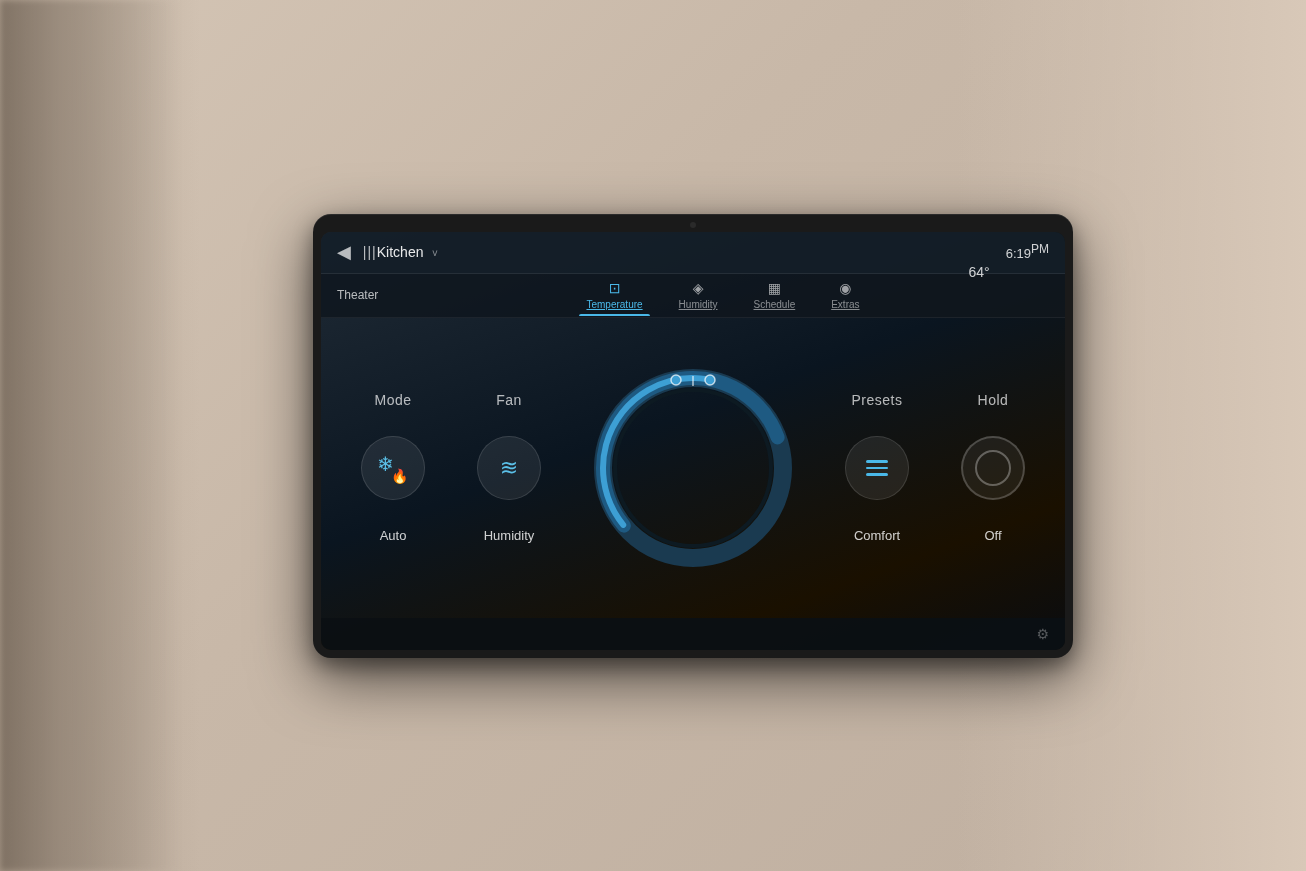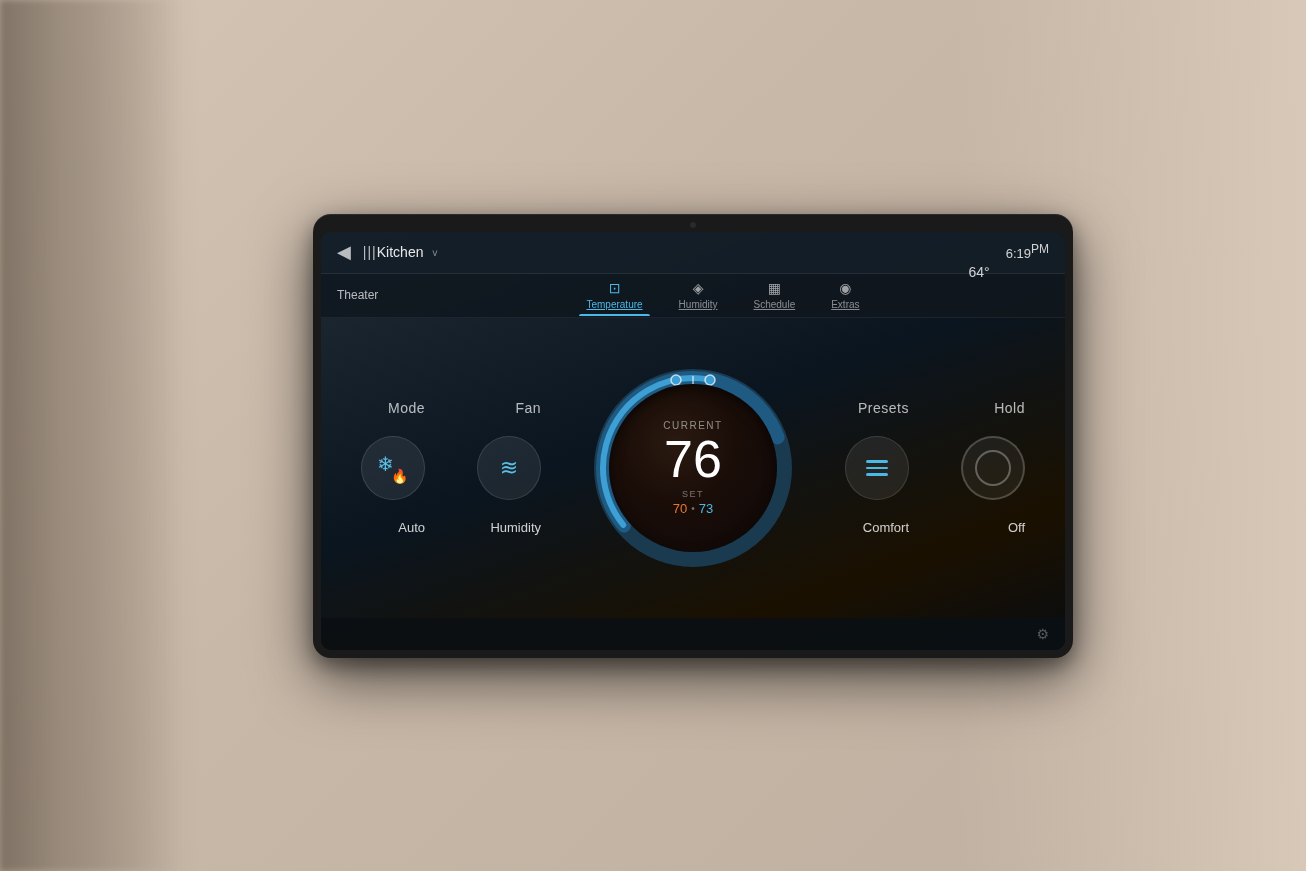--- a/index.html
+++ b/index.html
@@ -212,22 +212,22 @@
       justify-content: space-between;
       padding: 30px 40px;
       min-height: 300px;
       background: linear-gradient(160deg, #1a2530 0%, #0a1520 40%, #1a1000 80%, #0d0d0d 100%);
     }
 
     
     .control-section {
       display: flex;
       flex-direction: column;
-      align-items: flex-end;
-      gap: 20px;
+      align-items: center;
+      gap: 28px;
     }
 
     .section-label {
       color: rgba(255,255,255,0.7);
       font-size: 14px;
       font-weight: 400;
       letter-spacing: 0.5px;
     }
 
     .control-button {
@@ -520,30 +520,20 @@
 
               <circle cx="100" cy="100" r="90" fill="none" stroke="#3d9fd4" stroke-width="6" stroke-dasharray="220 346" stroke-dashoffset="157" stroke-linecap="round" transform="rotate(-120 100 100)"></circle>
 
               <circle cx="100" cy="100" r="78" fill="none" stroke="#0d1a22" stroke-width="4"></circle>
 
               <circle cx="83" cy="12" r="5" fill="#3d9fd4" stroke="rgba(255,255,255,0.7)" stroke-width="1.5"></circle>
               <circle cx="117" cy="12" r="5" fill="#3d9fd4" stroke="rgba(255,255,255,0.7)" stroke-width="1.5"></circle>
 
               <line x1="100" y1="8" x2="100" y2="18" stroke="rgba(255,255,255,0.5)" stroke-width="2"></line>
             </svg>
-            <div class="dial-inner">
-              <span class="current-label">CURRENT</span>
-              <span class="current-temp">76</span>
-              <span class="set-label">SET</span>
-              <div class="set-temps">
-                <span class="set-temp-cool">70</span>
-                <span class="set-temp-dot">•</span>
-                <span class="set-temp-heat">73</span>
-              </div>
-            </div>
           </div>
         </div>
 
         <div class="control-section">
           <span class="section-label">Presets</span>
           <div class="presets-button">
             <div class="hamburger-icon">
               <div class="hamburger-line"></div>
               <div class="hamburger-line"></div>
               <div class="hamburger-line"></div>

